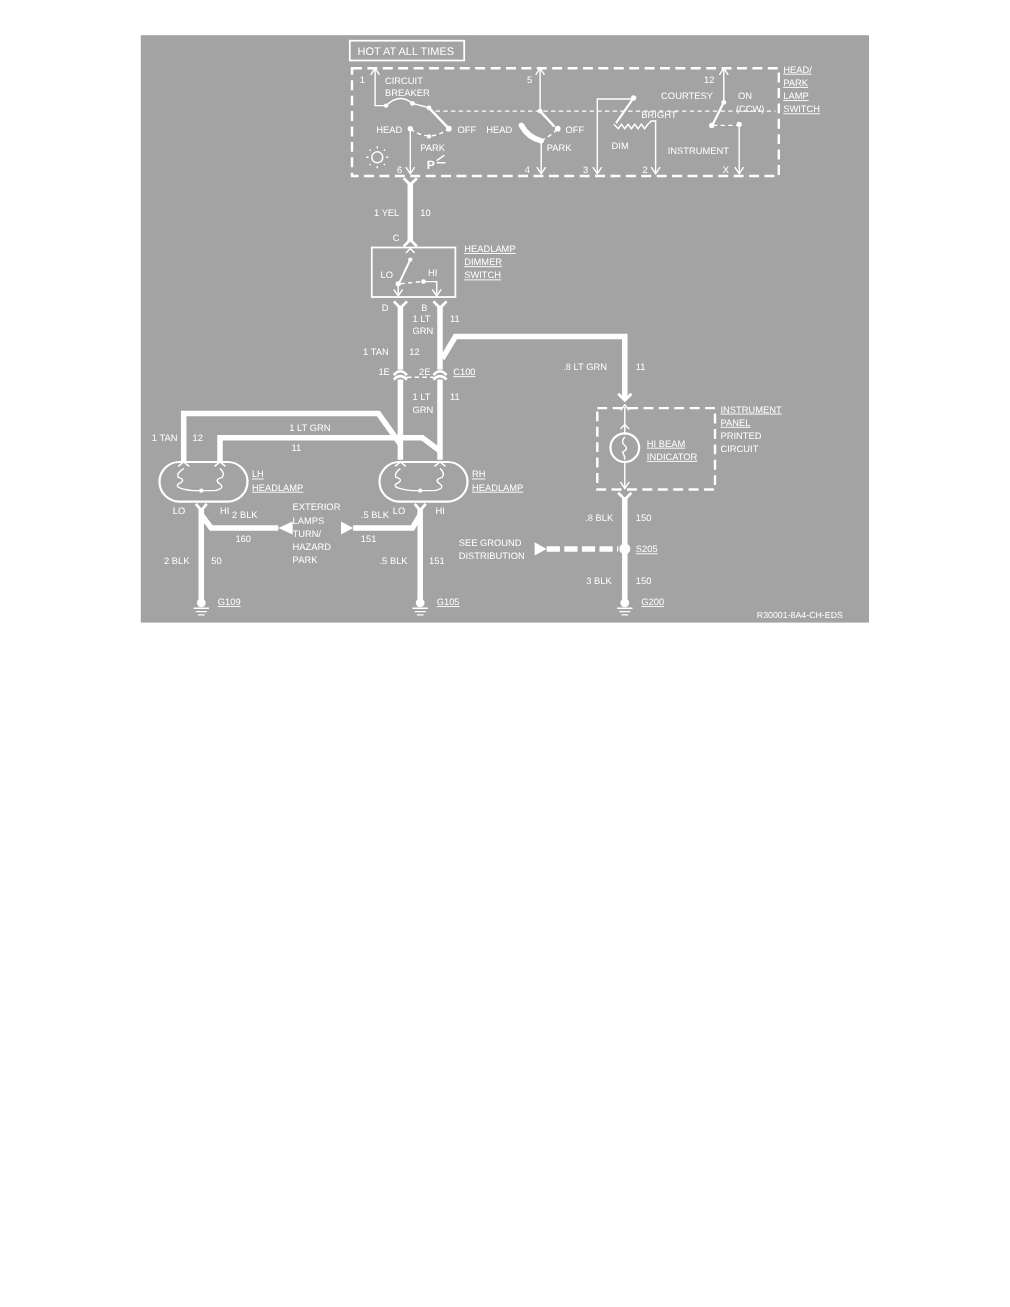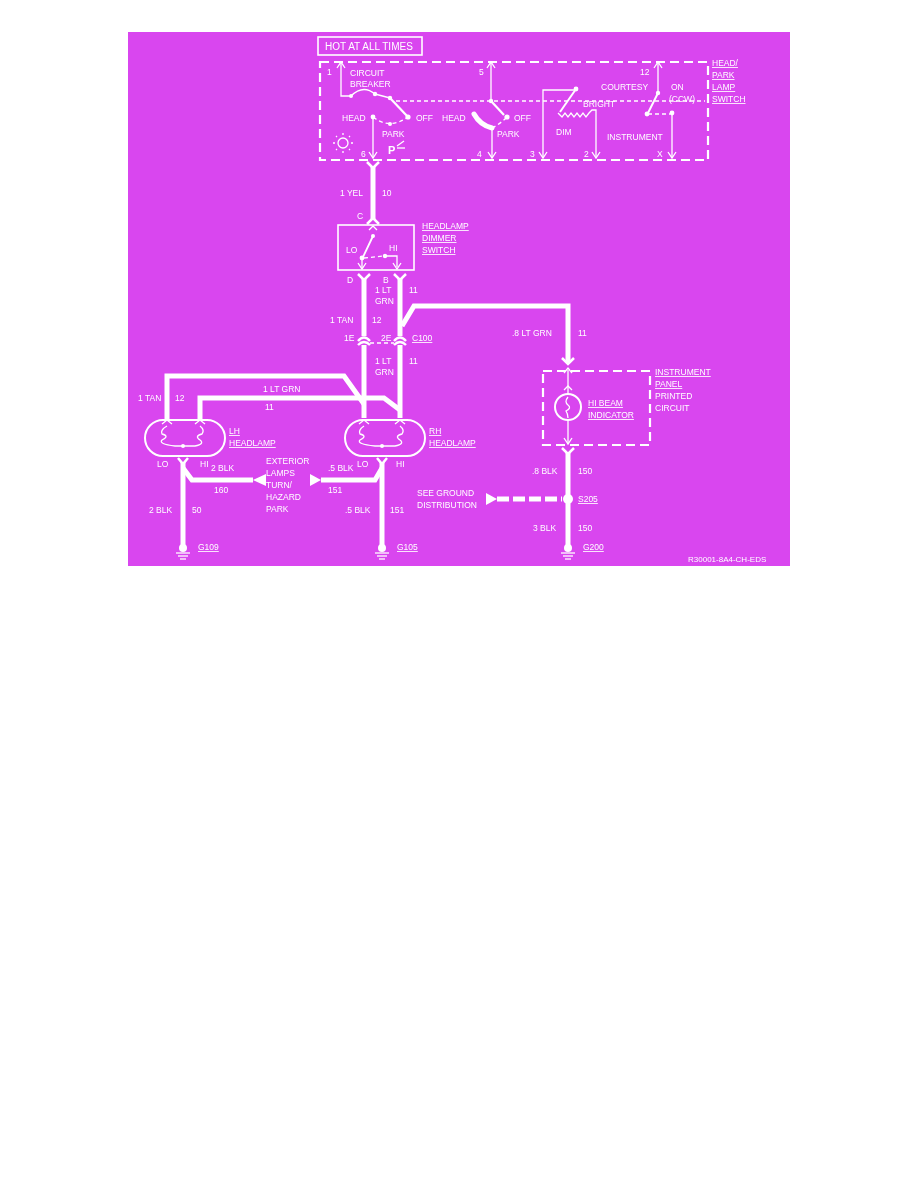--- a/index.html
+++ b/index.html
@@ -1,19 +1,19 @@
 <!DOCTYPE html>
 <html><head>
   <meta charset="utf-8">
   <style>
     html, body { margin: 0; padding: 0; background: #ffffff; }
     body { width: 918px; height: 1188px; position: relative; overflow: hidden; }
     #diagram-panel {
       position: absolute; left: 128px; top: 32px; width: 662px; height: 534px;
-      background: #d946ef;
+      background: #a3a3a3;
     }
     svg { position: absolute; left: 0; top: 0; }
     svg text {
       font-family: "Liberation Sans", "DejaVu Sans", sans-serif;
       font-size: 8.5px; fill: #ffffff;
     }
     svg .u { text-decoration: underline; }
     .wire { stroke: #ffffff; stroke-width: 5; fill: none; stroke-linejoin: miter; }
     .thin { stroke: #ffffff; stroke-width: 1.3; fill: none; }
     .dash { stroke: #ffffff; stroke-width: 2.2; fill: none; stroke-dasharray: 9 5; }

